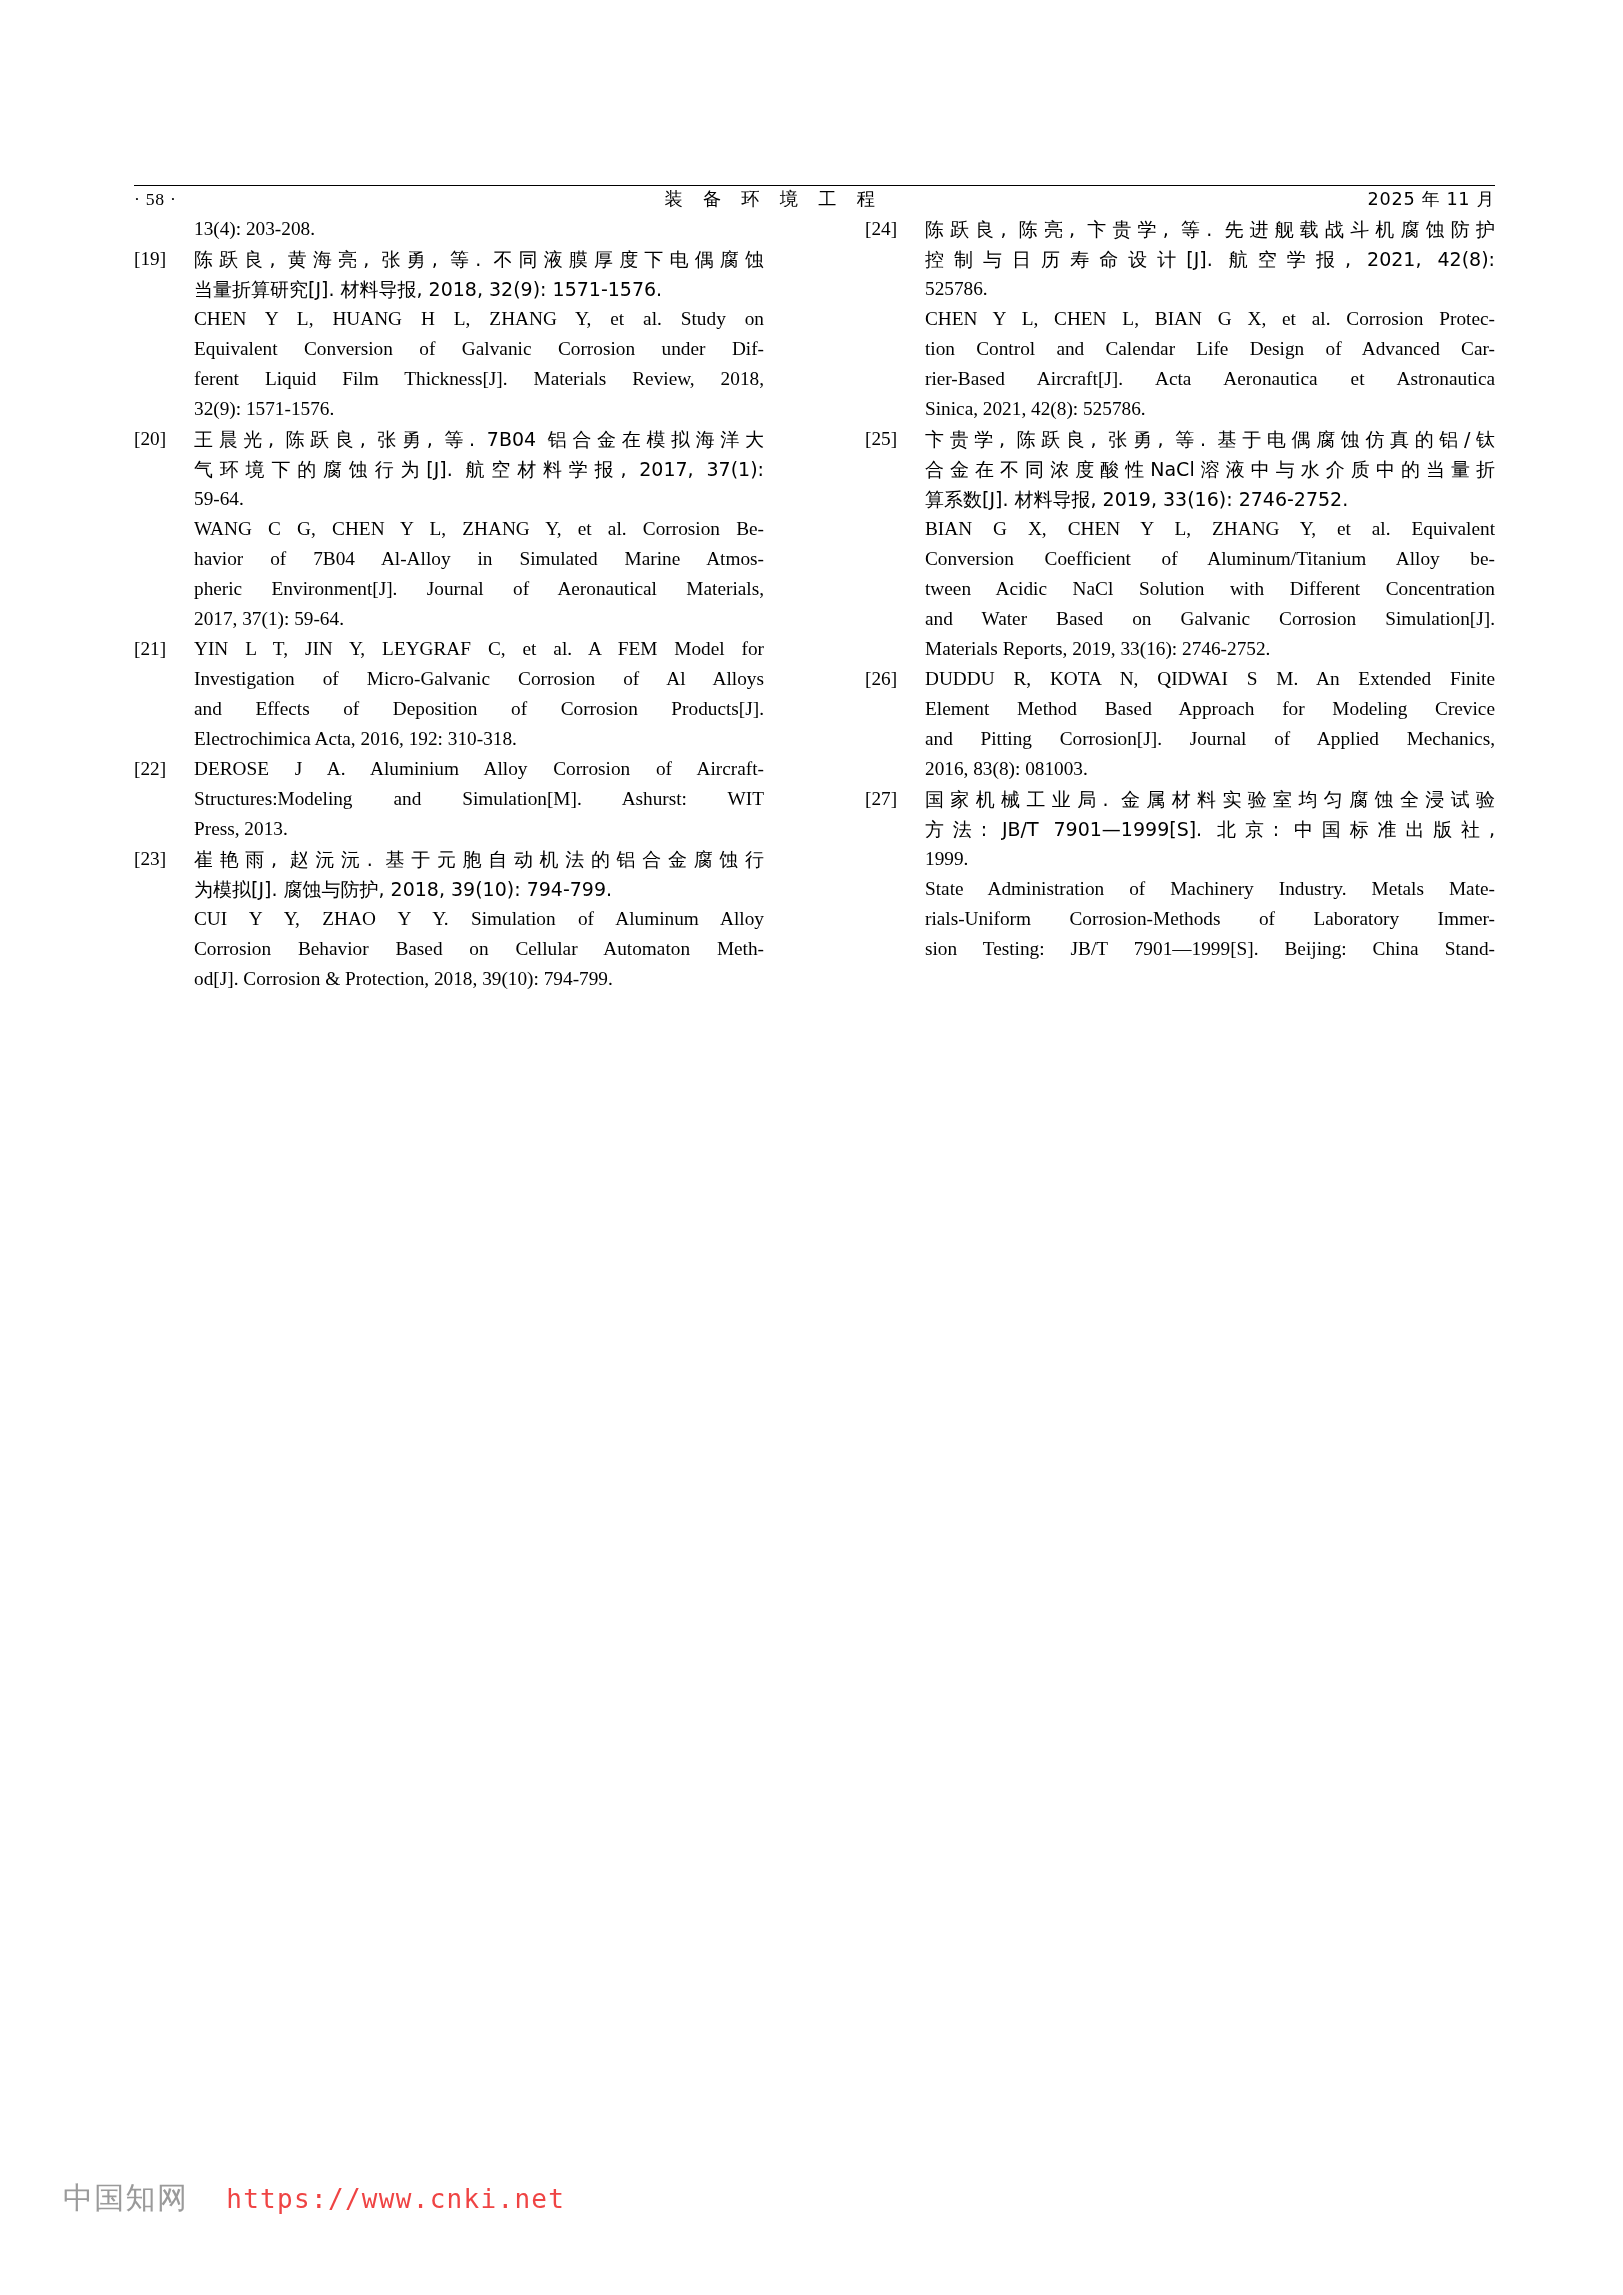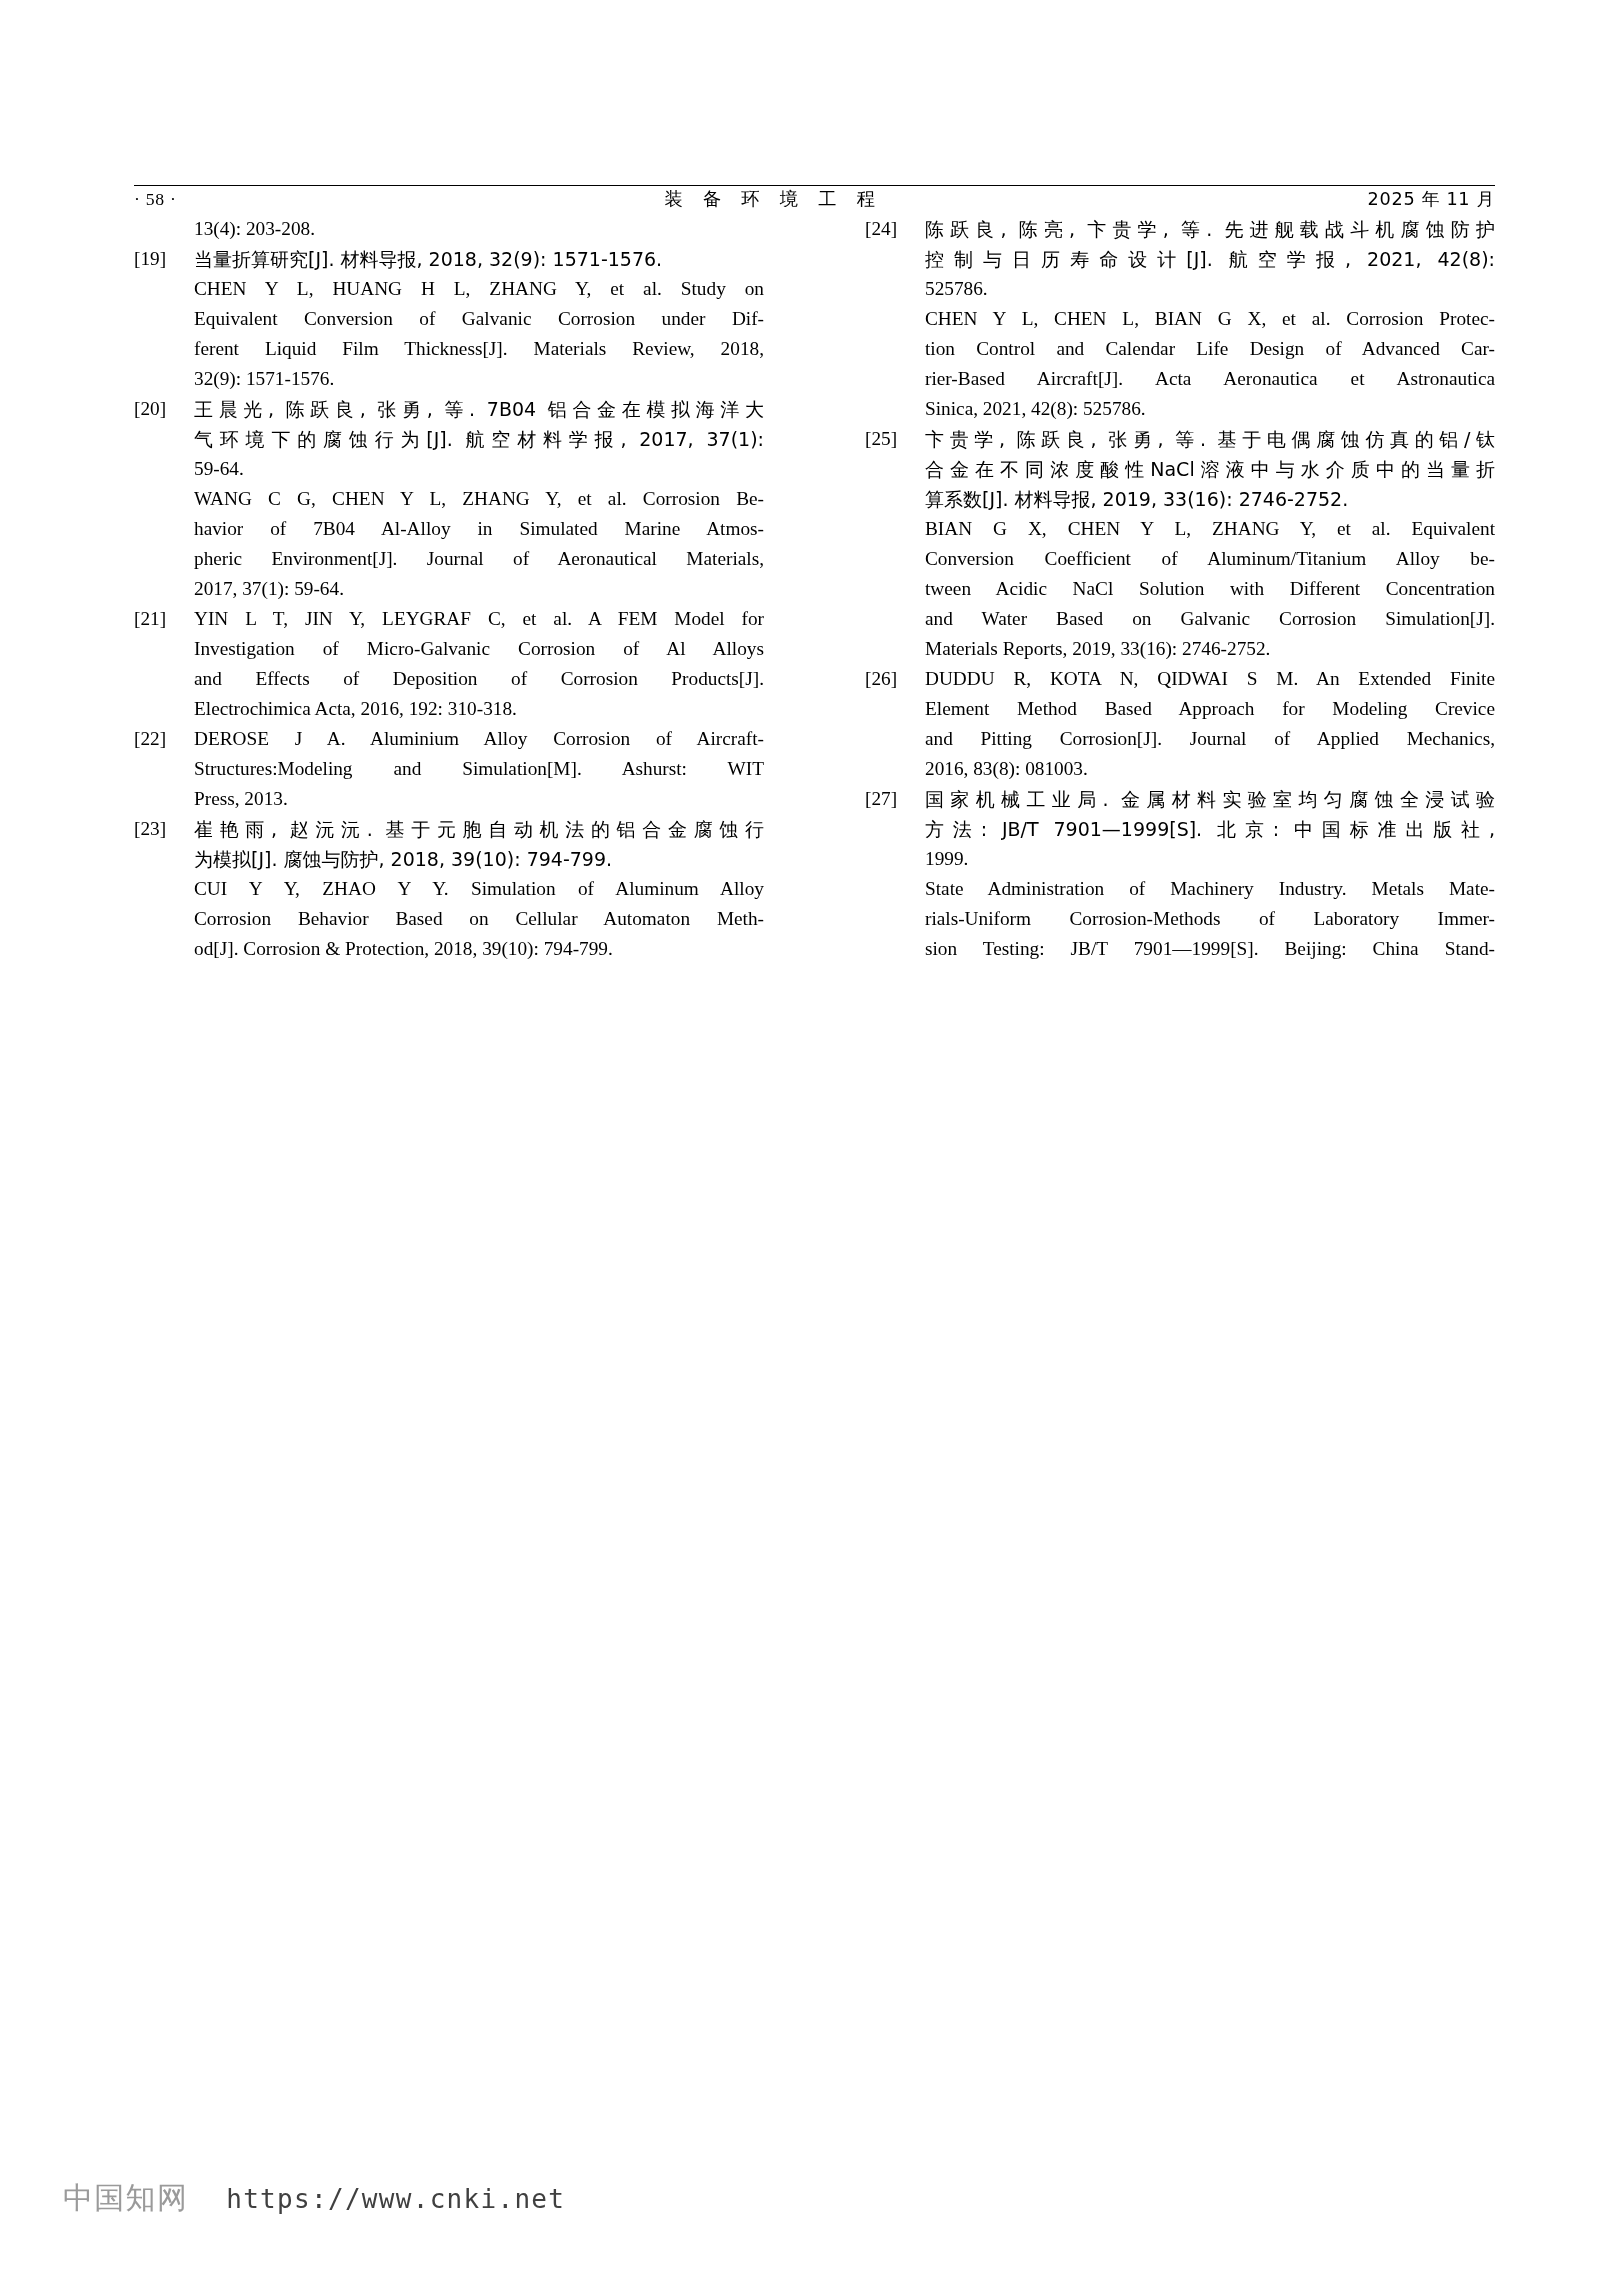--- a/index.html
+++ b/index.html
@@ -127,21 +127,21 @@
   .footer-cnki {
     font-family: "DejaVu Sans", sans-serif;
     font-size: 30px;
     color: #9a9a9a;
     letter-spacing: 1.3px;
     white-space: nowrap;
   }
   .footer-url {
     font-family: "DejaVu Sans Mono", monospace;
     font-size: 26px;
-    color: #404040;
+    color: #ef4444;
     letter-spacing: 1.3px;
     white-space: nowrap;
   }
 </style>
 </head>
 <body>
 
 <div class="page">
 
   <div class="header">
@@ -152,20 +152,21 @@
   <div class="header-rule"></div>
 
   <div class="columns">
 
     <div class="col" id="col-left">
       <div class="orphan ln">13(4): 203-208.</div>
       <div id="left-refs">
           <div class="ref">
             <div class="ref-num">[19]</div>
             <div class="ref-body">
+              <div class="cn just">陈跃良, 黄海亮, 张勇, 等. 不同液膜厚度下电偶腐蚀</div>
               <div class="cn nojust">当量折算研究[J]. 材料导报, 2018, 32(9): 1571-1576.</div>
               <div class="ln just">CHEN Y L, HUANG H L, ZHANG Y, et al. Study on</div>
               <div class="ln just">Equivalent Conversion of Galvanic Corrosion under Dif-</div>
               <div class="ln just">ferent Liquid Film Thickness[J]. Materials Review, 2018,</div>
               <div class="ln nojust">32(9): 1571-1576.</div>
             </div>
           </div>
           <div class="ref">
             <div class="ref-num">[20]</div>
             <div class="ref-body">

